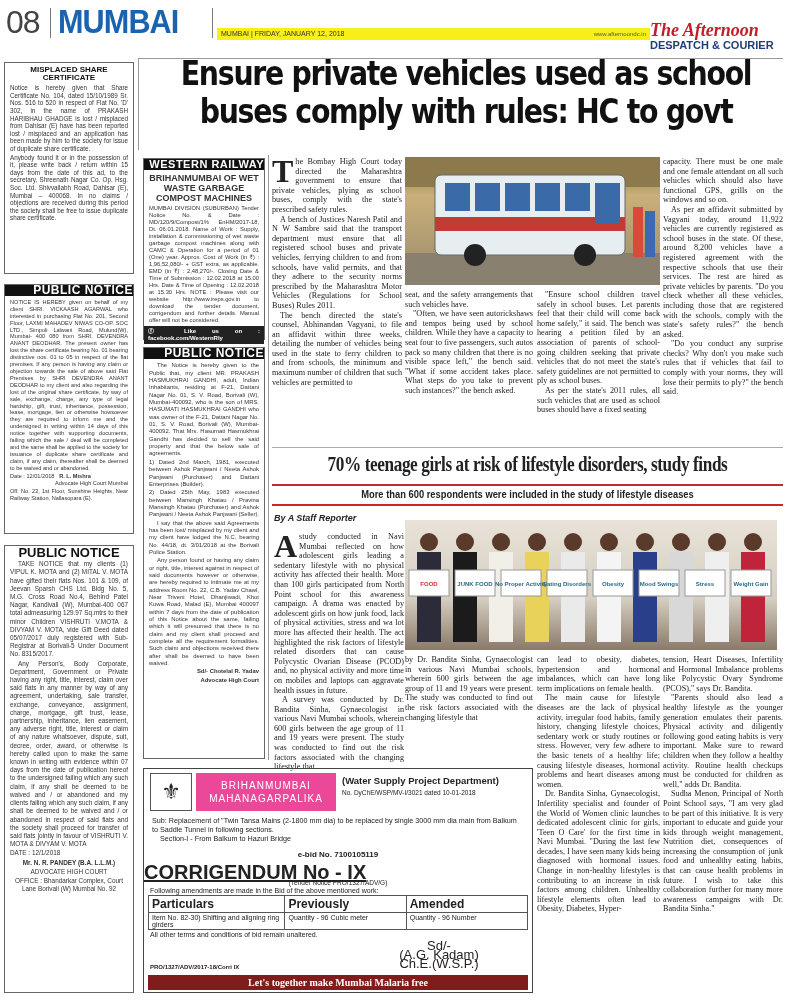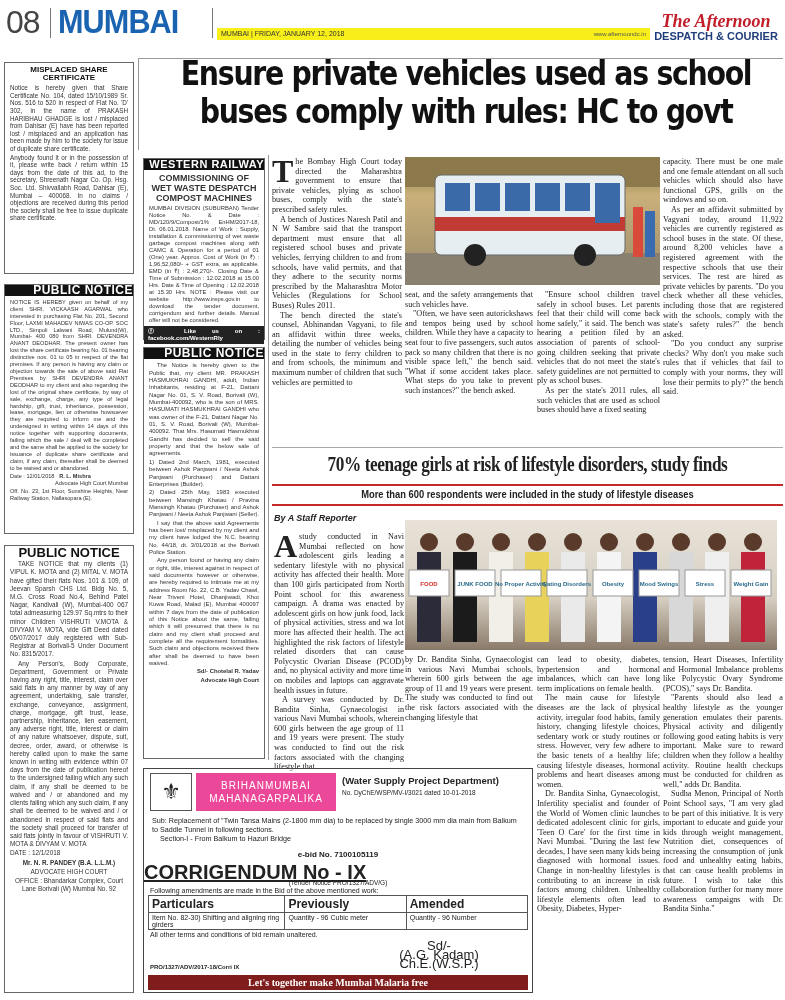--- a/index.html
+++ b/index.html
@@ -6,21 +6,21 @@
 html,body{width:785px;height:1000px;background:#fff;overflow:hidden}
 body{position:relative;font-family:"Liberation Serif",serif;color:#222}
 .abs{position:absolute}
 
 #pagenum{left:6px;top:4px;font-family:"Liberation Sans",sans-serif;font-size:32px;font-weight:300;color:#444;letter-spacing:-1px}
 #sep1{left:50px;top:8px;width:1px;height:30px;background:#777}
 #section{left:58px;top:2px;font-family:"Liberation Sans",sans-serif;font-size:34px;font-weight:900;color:#1a63b0;letter-spacing:-1px;transform:scaleX(0.9);transform-origin:left}
 #sep2{left:212px;top:8px;width:1px;height:30px;background:#777}
 #dateline{left:217px;top:28px;width:433px;height:12px;background:#f7ee1a;font-family:"Liberation Sans",sans-serif;font-size:7px;color:#333;padding-left:4px;line-height:12px}
 #weburl{right:4px;top:0;font-size:6px;color:#555}
-#brand{left:650px;top:13px;width:132px;text-align:center}
+#brand{left:650px;top:22px;width:132px;text-align:left}
 #brand1{font-family:"Liberation Serif",serif;font-size:18px;font-weight:bold;font-style:italic;color:#c21e2a;line-height:17px}
 #brand2{font-family:"Liberation Sans",sans-serif;font-size:11px;font-weight:900;color:#1f3d7a;letter-spacing:0}
 
 #headline{left:150px;top:55px;width:630px;font-family:"DejaVu Sans",sans-serif;font-weight:900;font-size:33px;line-height:38px;color:#111;text-align:center;letter-spacing:-1.5px;transform:scaleX(0.86);transform-origin:left top;width:735px}
 #hlbox{left:138px;top:58px;width:645px;height:92px;border-top:1px solid #999;border-left:1px solid #999}
 
 .adbox{border:1.5px solid #666;padding:3px 5px;font-family:"Liberation Sans",sans-serif;font-size:6.3px;line-height:7.6px;color:#333;text-align:justify}
 .adbox p{margin-bottom:1px}
 .adtitle{font-weight:bold;font-size:8px;text-align:center;color:#111;margin-bottom:3px}
 .adtitle-inv{background:#111;color:#fff;font-weight:900;font-size:12px;text-align:right;margin:-3px -5px 3px;padding:2px 0;letter-spacing:0.5px}
@@ -115,21 +115,21 @@
   <p style="text-indent:8px">TAKE NOTICE that my clients (1) VIPUL K. MOTA and (2) MITAL V. MOTA have gifted their flats Nos. 101 &amp; 109, of Jeevan Sparsh CHS Ltd. Bldg No. 5, M.G. Cross Road No.4, Behind Patel Nagar, Kandivali (W), Mumbai-400 067 total admeasuring 129.97 Sq.mtrs to their minor Children VISHRUTI V.MOTA &amp; DIVYAM V. MOTA, vide Gift Deed dated 05/07/2017 duly registered with Sub-Registrar at Borivali-5 Under Document No. 8315/2017.</p>
   <p style="text-indent:8px">Any Person's, Body Corporate, Department, Government or Private having any right, title, interest, claim over said flats in any manner by way of any agreement, undertaking, sale transfer, exchange, conveyance, assignment, charge, mortgage, gift trust, lease, partnership, inheritance, lien easement, any adverse right, title, interest or claim of any nature whatsoever, dispute, suit, decree, order, award, or otherwise is hereby called upon to make the same known in writing with evidence within 07 days from the date of publication hereof to the undersigned failing which any such claim, if any shall be deemed to be waived and / or abandoned and my clients failing which any such claim, if any shall be deemed to be waived and / or abandoned in respect of said flats and the society shall proceed for transfer of said flats jointly in favour of VISHRUTI V. MOTA &amp; DIVYAM V. MOTA</p>
   <p>DATE : 12/1/2018</p>
   <p class="ctr" style="font-weight:bold">Mr. N. R. PANDEY (B.A. L.L.M.)</p>
   <p class="ctr">ADVOCATE HIGH COURT</p>
   <p class="ctr">OFFICE : Bhandarkar Complex, Court Lane Borivali (W) Mumbai No. 92</p>
 </div>
 
 <div class="abs adbox" id="wr" style="font-size:5.8px;line-height:7px">
   <div class="adtitle-inv" style="font-size:11px">WESTERN RAILWAY</div>
-  <div class="wrtitle">COMMISSIONING OF WET WASTE DESPATCH COMPOST MACHINES</div>
+  <div class="wrtitle">BRIHANMUMBAI OF WET WASTE GARBAGE COMPOST MACHINES</div>
   <p>MUMBAI DIVISION (SUBURBAN) Tender Notice No. &amp; Date : MD/120/9/Compost/1% EnHM/2017-18, Dt. 06.01.2018. Name of Work : Supply, installation &amp; commissioning of wet waste garbage compost machines along with CAMC &amp; Operation for a period of 01 (One) year. Approx. Cost of Work (in ₹) : 1,96,52,080/- + GST extra, as applicable. EMD (in ₹) : 2,48,270/-. Closing Date &amp; Time of Submission : 12.02.2018 at 15.00 Hrs. Date &amp; Time of Opening : 12.02.2018 at 15.30 Hrs. NOTE : Please visit our website http://www.ireps.gov.in to download the tender document, corrigendum and further details. Manual offer will not be considered.</p>
   <div class="fb"><span>ⓕ </span><span>Like us on : facebook.com/WesternRly</span></div>
 </div>
 
 <div class="abs adbox" id="pn2" style="font-size:5.9px;line-height:7.35px">
   <div class="adtitle-inv">PUBLIC NOTICE</div>
   <p style="text-indent:8px">The Notice is hereby given to the Public that, my client MR. PRAKASH HASMUKHRAI GANDHI, adult, Indian Inhabitants, residing at F-21, Dattani Nagar No. 01, S. V. Road, Borivali (W), Mumbai-400092, who is the son of MRS. HASUMATI HASMUKHRAI GANDHI who was owner of the F-21, Dattani Nagar No. 01, S. V. Road, Borivali (W), Mumbai-400092. That Mrs. Hasumati Hasmukhrai Gandhi has decided to sell the said property and that the below sale of agreements.</p>
   <p>1) Dated 2nd March, 1981, executed between Ashok Panjwani / Neeta Ashok Panjwani (Purchaser) and Dattani Enterprises (Builder).</p>
   <p>2) Dated 25th May, 1983 executed between Mansingh Khatau / Pravina Mansingh Khatau (Purchaser) and Ashok Panjwani / Neeta Ashok Panjwani (Seller).</p>
   <p style="text-indent:8px">I say that the above said Agreements has been lost/ misplaced by my client and my client have lodged the N.C. bearing No. 44/18, dt. 3/01/2018 at the Borivali Police Station.</p>

